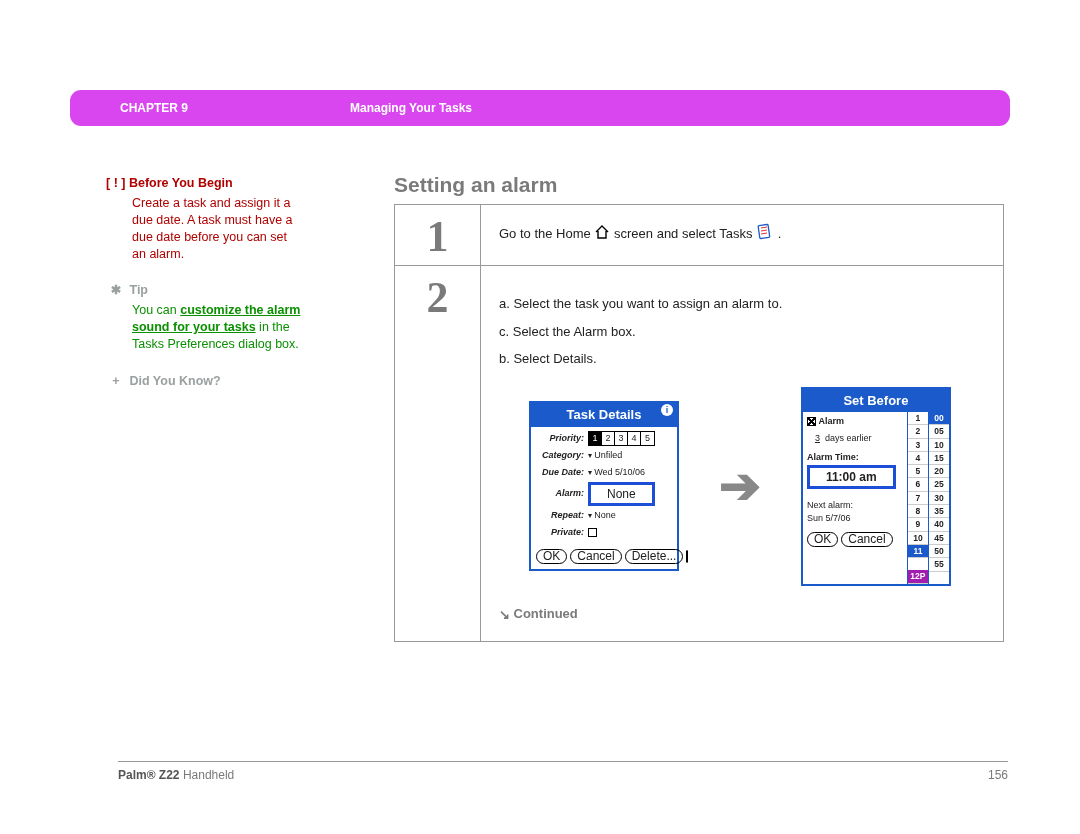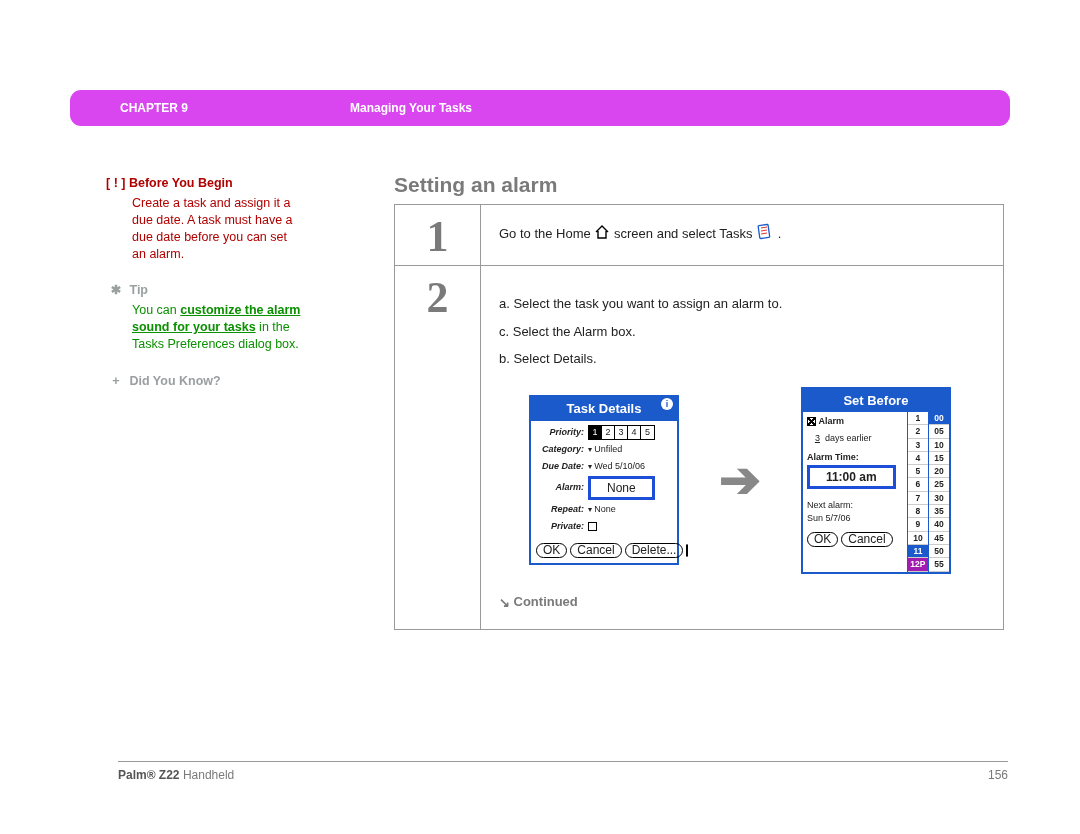--- a/index.html
+++ b/index.html
@@ -196,21 +196,21 @@
                     <div>2</div>
                     <div>3</div>
                     <div>4</div>
                     <div>5</div>
                     <div>6</div>
                     <div>7</div>
                     <div>8</div>
                     <div>9</div>
                     <div>10</div>
                     <div class="sel">11</div>
-                    <div style="background:#a21caf;color:#fff;">12P</div>
+                    <div style="background:#a21caf;color:#fff;margin-top:12px;">12P</div>
               </div>
               <div class="acol">
                 <div class="sel">00</div>
                     <div>05</div>
                     <div>10</div>
                     <div>15</div>
                     <div>20</div>
                     <div>25</div>
                     <div>30</div>
                     <div>35</div>

